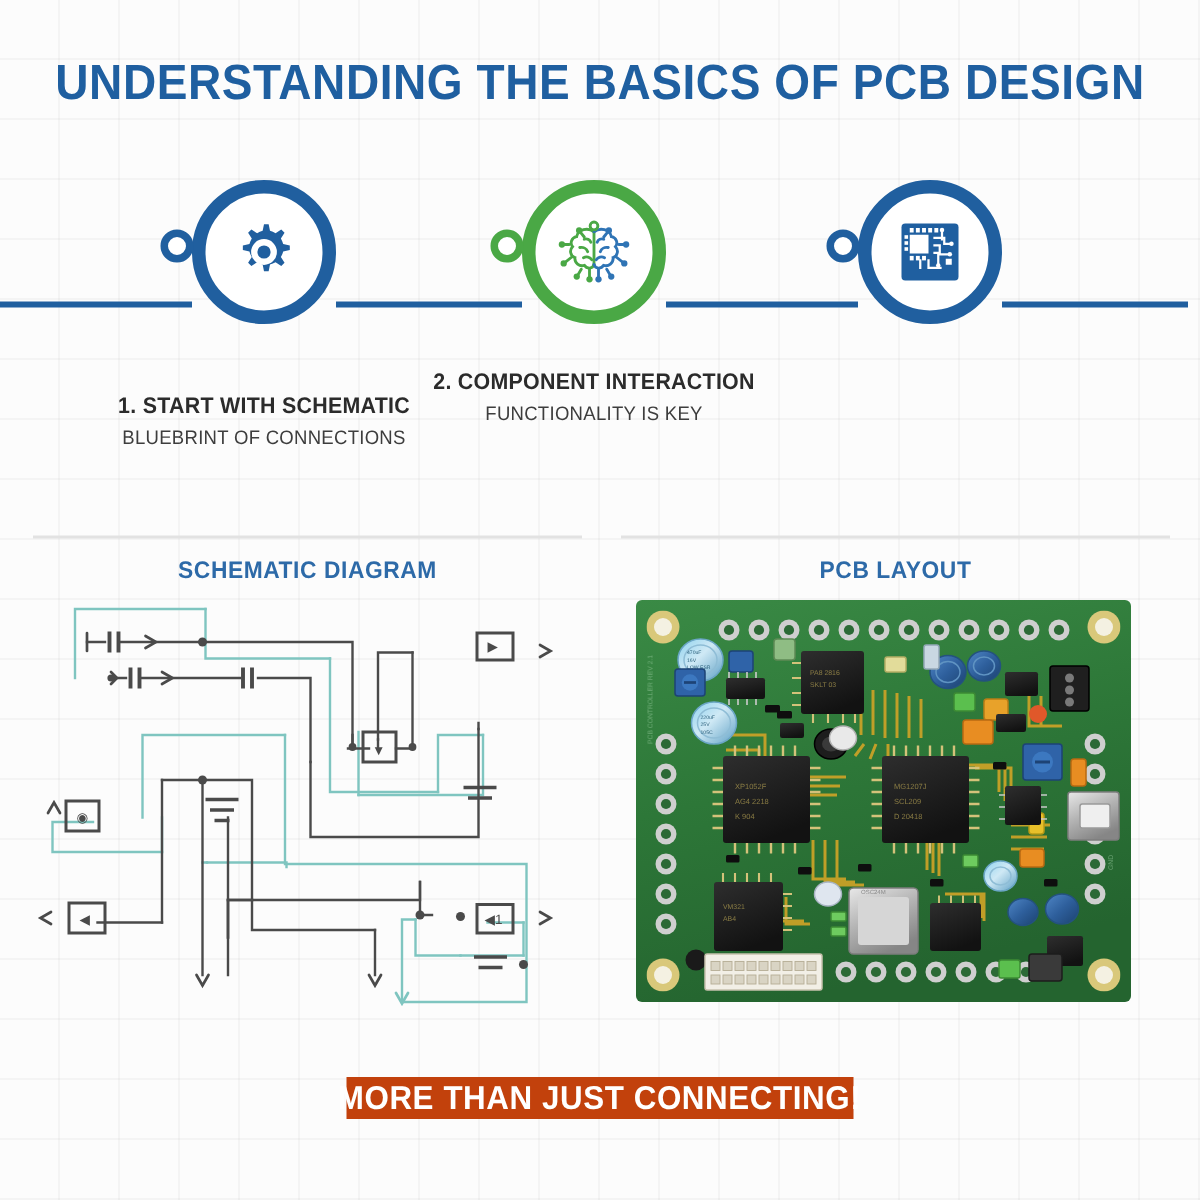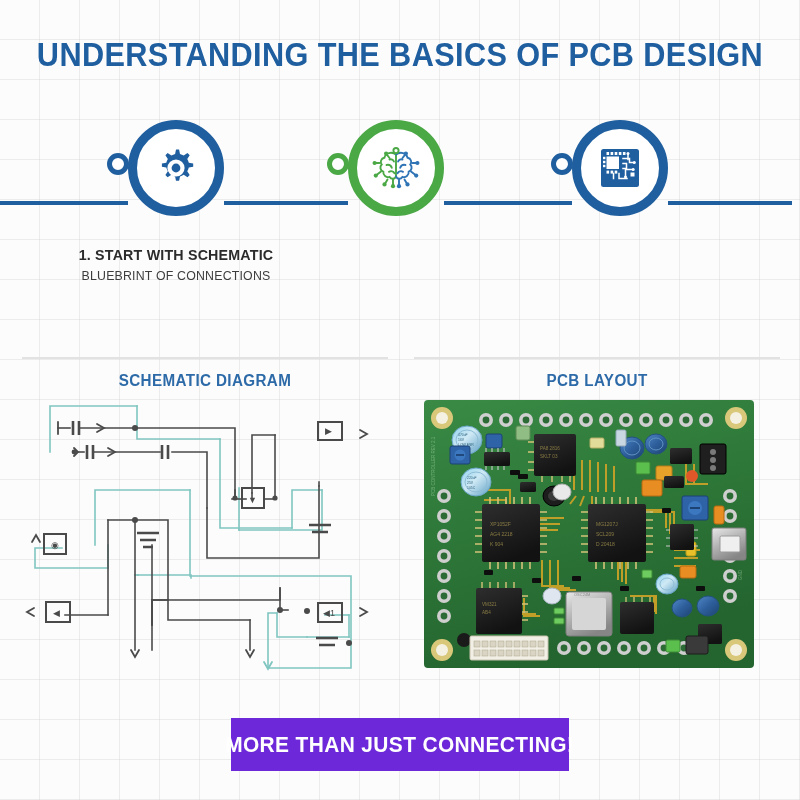--- a/index.html
+++ b/index.html
@@ -69,22 +69,22 @@
   .divider{position:absolute;height:2px;background:#e2e2e2;top:357px;}
   .panel-title{
     position:absolute;top:372px;text-align:center;
     font-family:"Liberation Sans Narrow","Liberation Sans",sans-serif;
     font-size:16px;font-weight:bold;color:#2d6aa8;letter-spacing:.4px;
     transform:scaleX(.95);white-space:nowrap;
   }
 
   
   #banner{
-    position:absolute;left:231px;top:718px;width:338px;height:53px;
-    background:#6d28d9;display:flex;align-items:center;justify-content:center;
+    position:absolute;left:231px;top:718px;width:338px;height:28px;
+    background:#c2410c;display:flex;align-items:center;justify-content:center;
   }
   #banner-text{
     font-family:"Liberation Sans Narrow","Liberation Sans",sans-serif;
     font-size:22px;font-weight:bold;color:#fff;letter-spacing:.4px;
     transform:scaleX(.95);white-space:nowrap;
   }
   svg{display:block;}
 </style>
 </head>
 <body>
@@ -184,23 +184,27 @@
               <circle cx="38.2" cy="26.5" r="1.5"></circle>
             <circle cx="30.5" cy="34" r="1.5"></circle>
               <circle cx="33" cy="10.4" r="1.5"></circle>
             <rect x="35.5" y="29.5" width="4" height="4"></rect>
           </g>
         </svg>
       </div>
     </div>
   </div>
 
-  <div class="step-txt" style="left:46px;top:246px;">
+  <div class="step-txt" style="left:46px;top:262px;">
     <div class="step-head">1. START WITH SCHEMATIC</div>
     <div class="step-sub">BLUEBRINT OF CONNECTIONS</div>
+  </div>
+  <div class="step-txt" style="left:266px;top:246px;">
+    <div class="step-head">2. COMPONENT INTERACTION</div>
+    <div class="step-sub">FUNCTIONALITY IS KEY</div>
   </div>
 
   <div class="divider" style="left:22px;width:366px;"></div>
   <div class="divider" style="left:414px;width:366px;"></div>
 
   <div class="panel-title" style="left:22px;width:366px;">SCHEMATIC DIAGRAM</div>
   <div class="panel-title" style="left:414px;width:366px;">PCB LAYOUT</div>
 
   <div style="position:absolute;left:20px;top:400px;width:370px;height:275px;">
     <svg width="370" height="275" viewBox="0 0 370 275">

